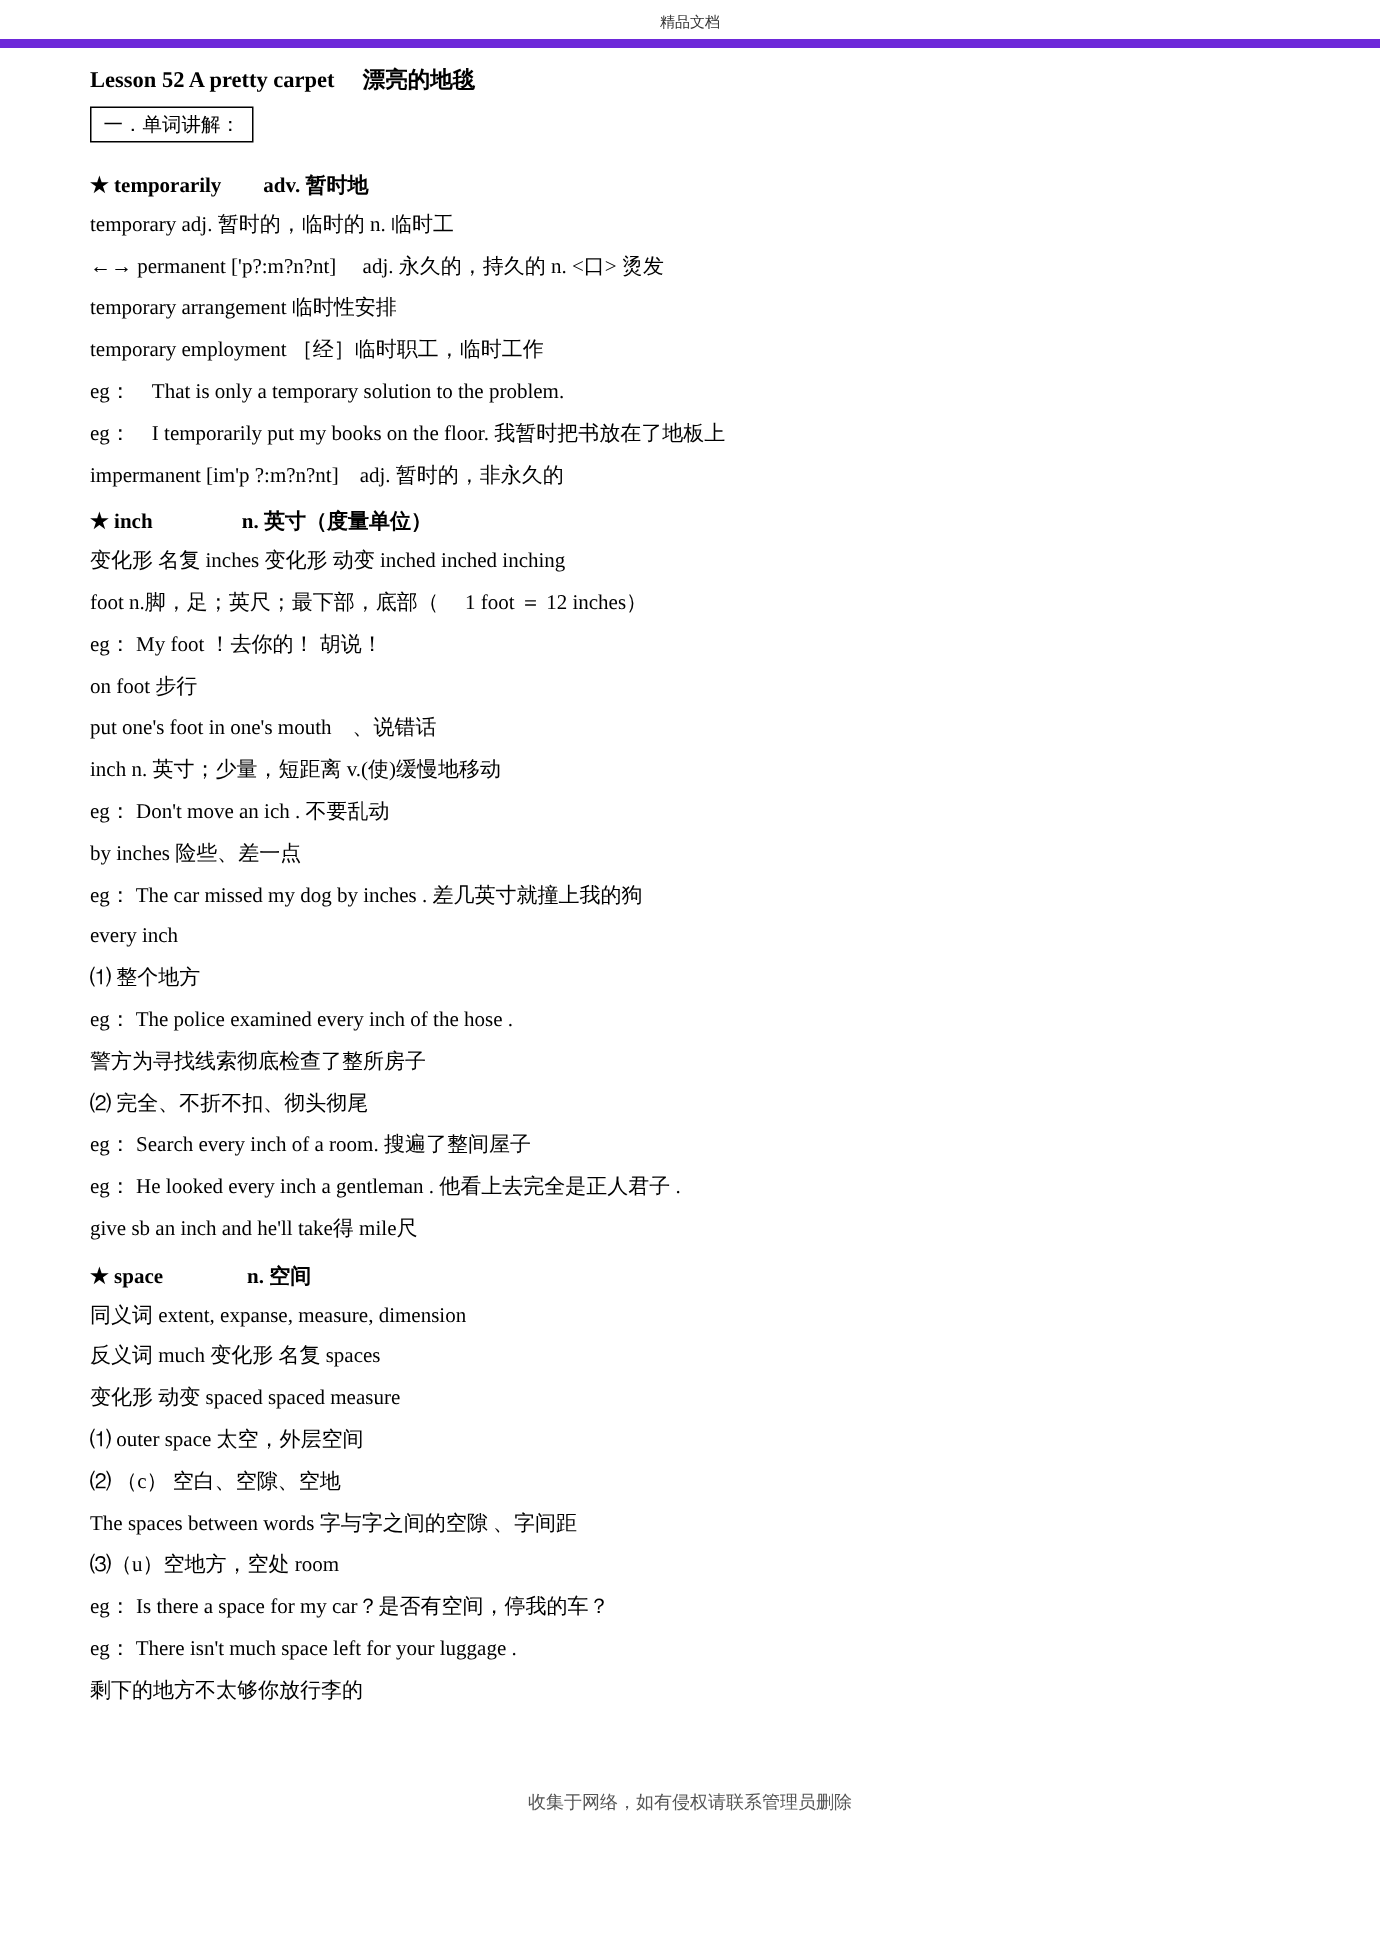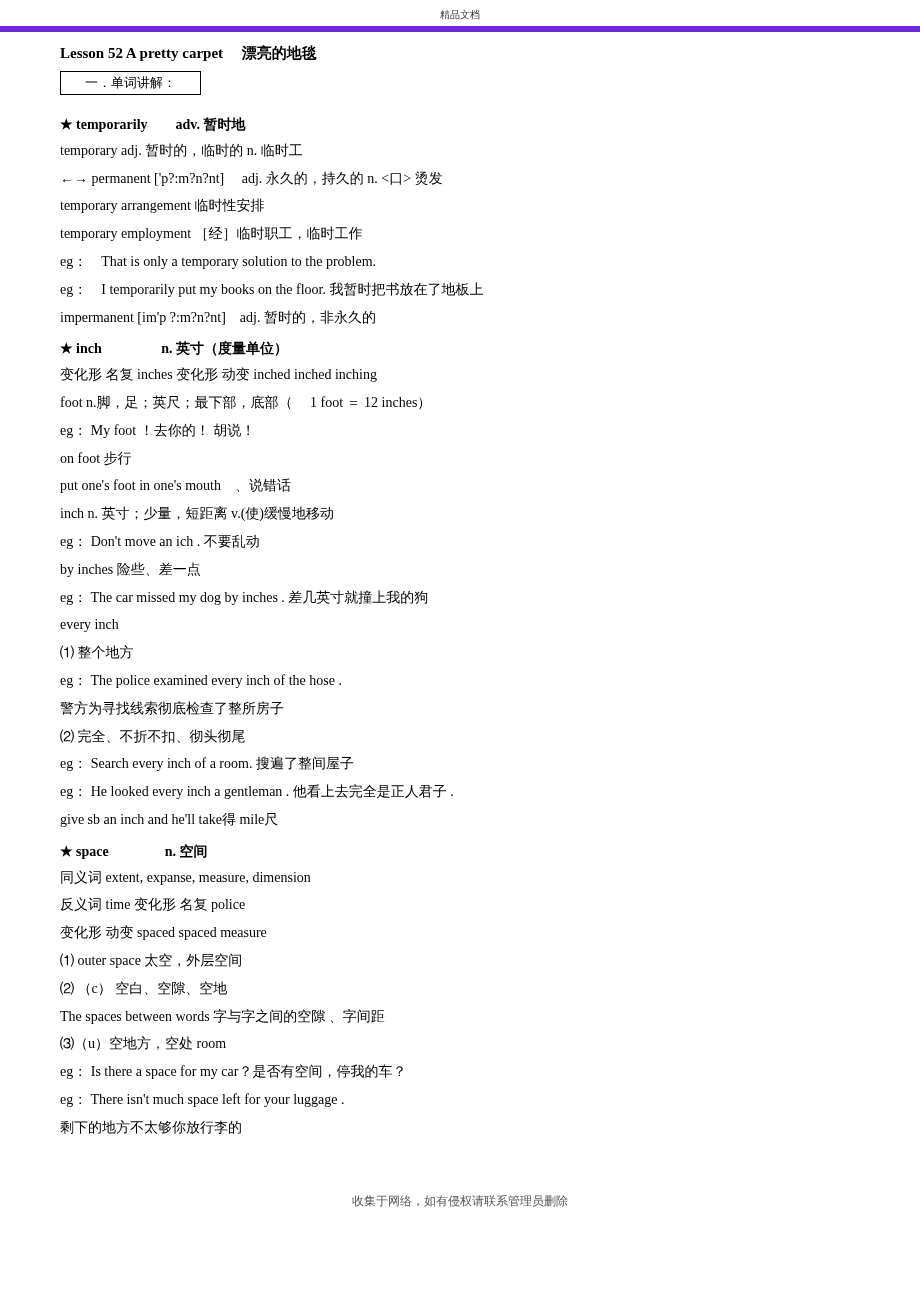--- a/index.html
+++ b/index.html
@@ -27,21 +27,21 @@
       padding: 12px 60px 30px 60px;
     }
     .lesson-title {
       font-size: 15px;
       font-weight: bold;
       margin-bottom: 8px;
     }
     .section-label {
       display: inline-block;
       border: 1px solid #000;
-      padding: 2px 24px;
+      padding: 2px 8px;
       font-size: 13px;
       margin-bottom: 10px;
     }
     .entry {
       margin-bottom: 4px;
       line-height: 1.7;
     }
     .entry-star {
       font-weight: bold;
       margin-top: 8px;
@@ -94,21 +94,21 @@
   <div class="entry">⑴  整个地方</div>
   <div class="entry">eg：  The police examined every inch of the hose .</div>
   <div class="entry">警方为寻找线索彻底检查了整所房子</div>
   <div class="entry">⑵ 完全、不折不扣、彻头彻尾</div>
   <div class="entry">eg：  Search every inch of a room.  搜遍了整间屋子</div>
   <div class="entry">eg：  He looked every inch a gentleman .   他看上去完全是正人君子    .</div>
   <div class="entry">give sb an inch and he'll take得 mile尺</div>
 
   <div class="entry entry-star">★ space　　　　n. 空间</div>
   <div class="entry">同义词  extent, expanse, measure, dimension</div>
-  <div class="entry">反义词  time    变化形  名复  police</div>
+  <div class="entry">反义词  much    变化形  名复  spaces</div>
   <div class="entry">变化形  动变  spaced spaced measure</div>
   <div class="entry">⑴  outer space  太空，外层空间</div>
   <div class="entry">⑵  （c）  空白、空隙、空地</div>
   <div class="entry">The spaces between words  字与字之间的空隙   、字间距</div>
   <div class="entry">⑶（u）空地方，空处   room</div>
   <div class="entry">eg：  Is there a space for my car？是否有空间，停我的车？</div>
   <div class="entry">eg：  There isn't much space left for your luggage .</div>
   <div class="entry">剩下的地方不太够你放行李的</div>
 
 </div>

